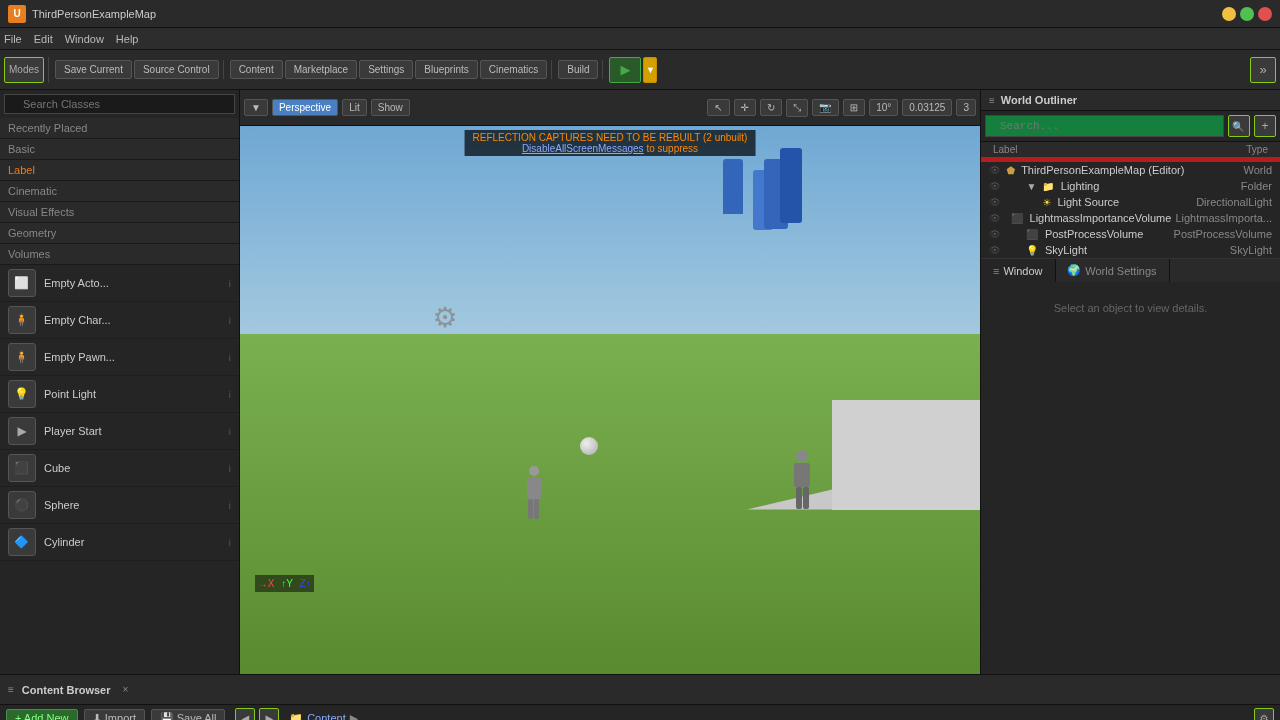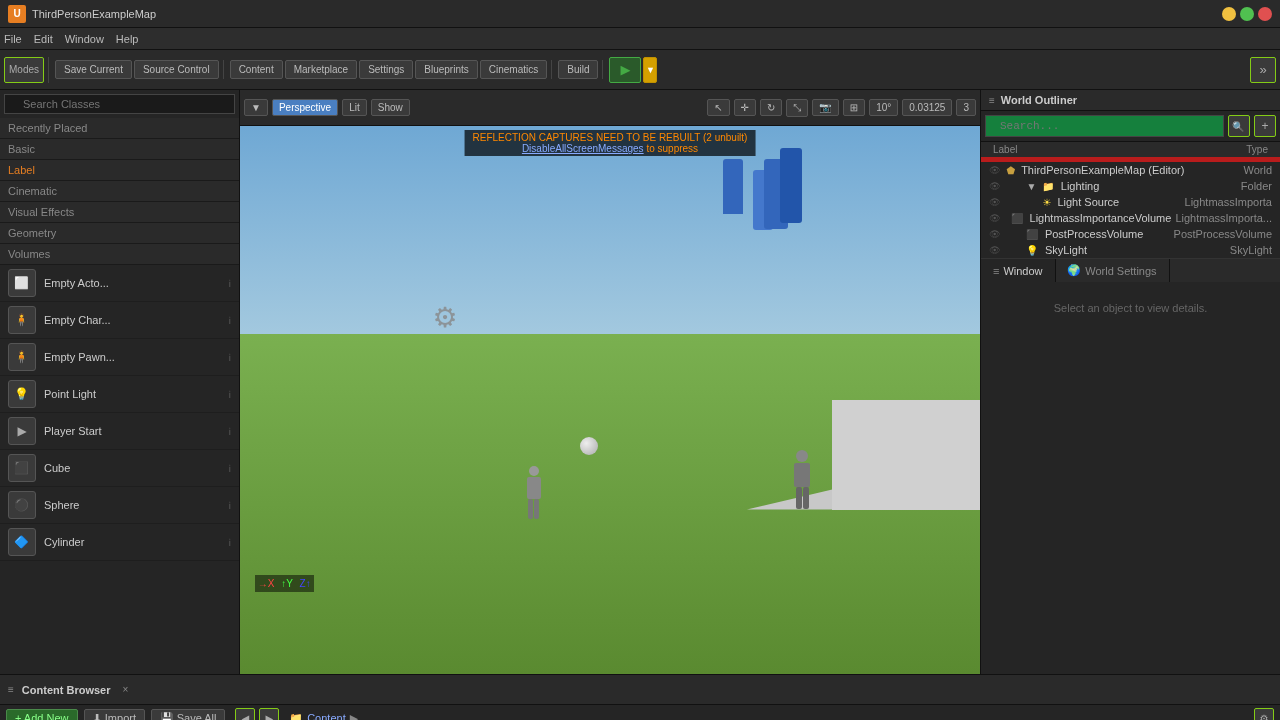--- a/index.html
+++ b/index.html
@@ -290,21 +290,21 @@
       <span style="color:#aaa; font-size:10px; margin-right:2px;">▼</span>
       <span style="color:#4488cc; font-size:10px; margin-right:2px;">📁</span>
       <span class="item-name">Lighting</span>
       <span class="item-type">Folder</span>
     </div>
     <div class="outliner-item">
       <span class="eye-icon">👁</span>
       <span class="indent2"></span>
       <span style="color:#ffdd44; font-size:10px; margin-right:2px;">☀</span>
       <span class="item-name">Light Source</span>
-      <span class="item-type">LightmassImporta</span>
+      <span class="item-type">DirectionalLight</span>
     </div>
     <div class="outliner-item">
       <span class="eye-icon">👁</span>
       <span class="indent2"></span>
       <span style="color:#88aacc; font-size:10px; margin-right:2px;">⬛</span>
       <span class="item-name">LightmassImportanceVolume</span>
       <span class="item-type">LightmassImporta...</span>
     </div>
     <div class="outliner-item">
       <span class="eye-icon">👁</span>

